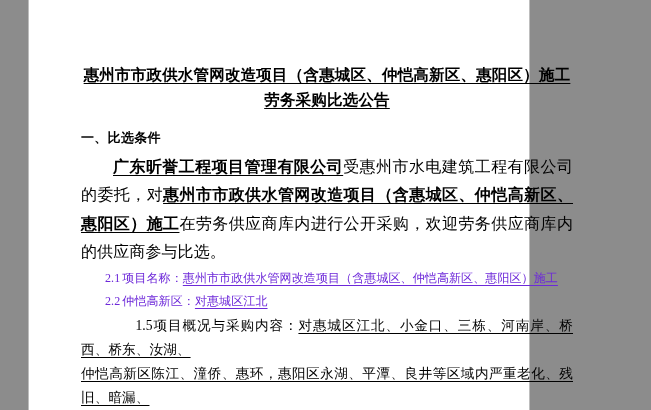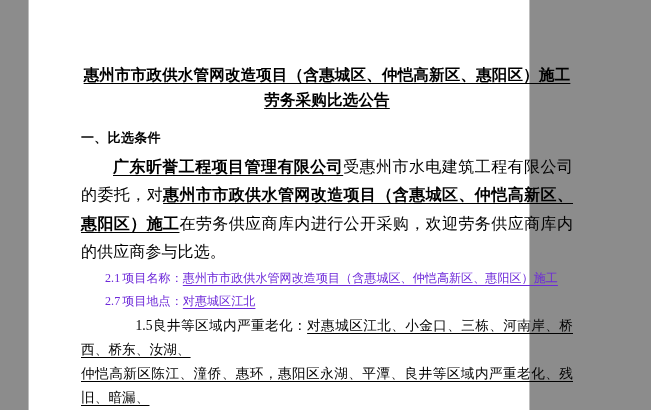--- a/index.html
+++ b/index.html
@@ -104,19 +104,19 @@
 
       <h1 class="doc-title">惠州市市政供水管网改造项目（含惠城区、仲恺高新区、惠阳区）施工劳务采购比选公告</h1>
 
       <h2 class="section-heading">一、比选条件</h2>
 
       <p class="para"><span class="u b">广东昕誉工程项目管理有限公司</span><span>受惠州市水电建筑工程有限公司的委托，对</span><span class="u b">惠州市市政供水管网改造项目（含惠城区、仲恺高新区、惠阳区）施工</span><span>在劳务供应商库内进行公开采购，欢迎劳务供应商库内的供应商参与比选。</span></p>
 
 
       <p class="item-line"><span class="item-num">2.1</span><span class="item-label">项目名称：</span><span class="item-value">惠州市市政供水管网改造项目（含惠城区、仲恺高新区、惠阳区）施工</span></p>
 
-      <p class="item-line"><span class="item-num">2.7</span><span class="item-label">项目地点：</span><span class="item-value">对惠城区江北</span></p>
+      <p class="item-line"><span class="item-num">2.2</span><span class="item-label">仲恺高新区：</span><span class="item-value">对惠城区江北</span></p>
 
-      <p class="block-para"><span class="indent-2em" style="display:inline-block;width:2em;"></span><span>1.5</span><span>良井等区域内严重老化：</span><span class="u">对惠城区江北、小金口、三栋、河南岸、桥西、桥东、汝湖、</span><br><span class="u">仲恺高新区陈江、潼侨、惠环，惠阳区永湖、平潭、良井等区域内严重老化、残旧、暗漏、</span><br></p>
+      <p class="block-para"><span class="indent-2em" style="display:inline-block;width:2em;"></span><span>1.5</span><span>项目概况与采购内容：</span><span class="u">对惠城区江北、小金口、三栋、河南岸、桥西、桥东、汝湖、</span><br><span class="u">仲恺高新区陈江、潼侨、惠环，惠阳区永湖、平潭、良井等区域内严重老化、残旧、暗漏、</span><br></p>
 
     </div>
   </div>
 </div>
 
 </body></html>

